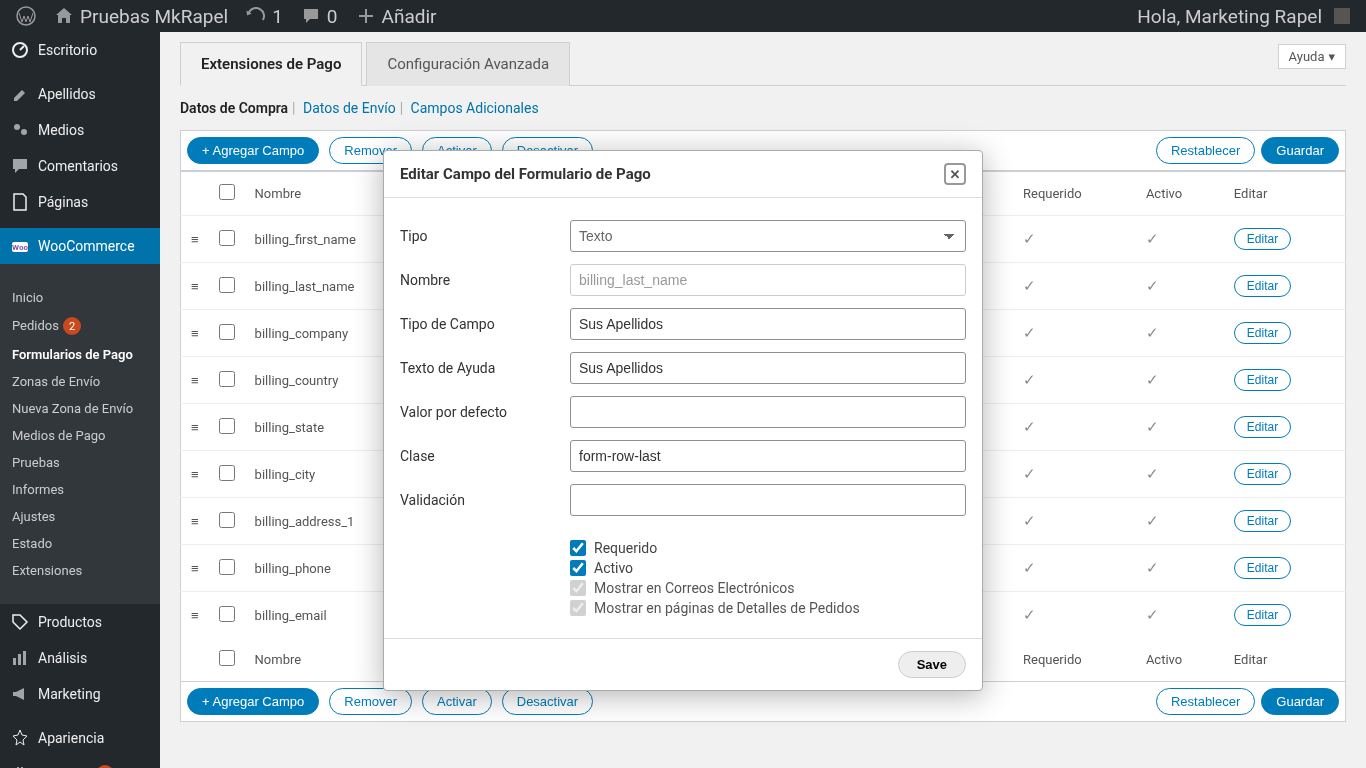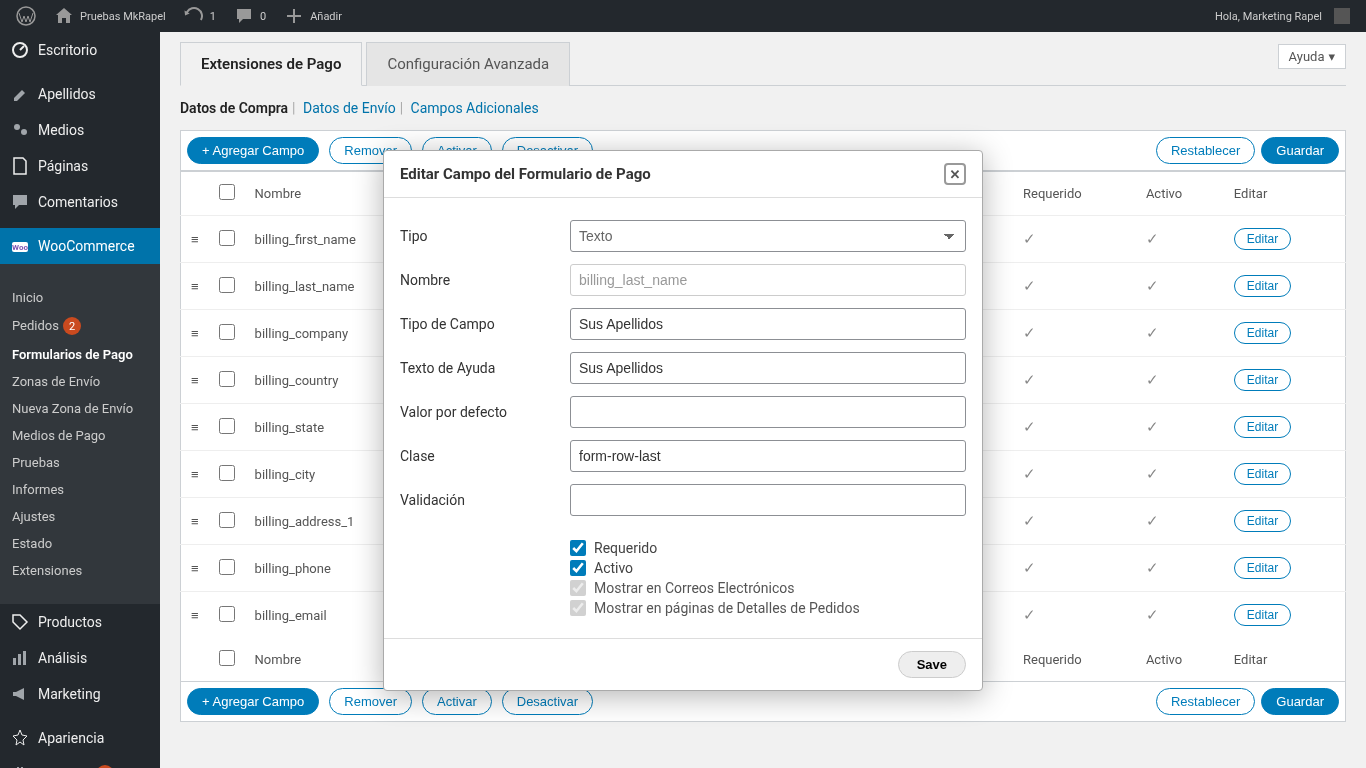--- a/index.html
+++ b/index.html
@@ -1,17 +1,17 @@
 <!DOCTYPE html>
 <html><head>
 <meta charset="utf-8">
 <style>
 *{box-sizing:border-box;margin:0;padding:0}
 body{font-family:-apple-system,BlinkMacSystemFont,"Segoe UI",Roboto,sans-serif;font-size:13px;color:#444;background:#f1f1f1;overflow:hidden}
-.adminbar{height:32px;background:#23282d;color:#ccc;display:flex;align-items:center;padding:0 8px;font-size:11px;justify-content:space-between}
+.adminbar{height:32px;background:#23282d;color:#ccc;display:flex;align-items:center;padding:0 8px;font-size:19px;justify-content:space-between}
 .adminbar-left,.adminbar-right{display:flex;align-items:center;gap:2px}
 .adminbar-item{display:flex;align-items:center;gap:6px;padding:0 8px;height:32px;cursor:pointer;color:#ccc}
 .adminbar svg{fill:#999;width:20px;height:20px}
 .avatar{width:16px;height:16px;background:#555;margin-left:6px}
 .main{display:flex;height:calc(100vh - 32px)}
 .sidebar{width:160px;background:#23282d;color:#eee;flex-shrink:0;overflow-y:auto}
 .menu-item{display:flex;align-items:center;gap:8px;padding:8px 10px;cursor:pointer;color:#eee;font-size:14px}
 .menu-item.active{background:#0073aa;color:#fff;position:relative}
 .menu-item.active::after{content:"";position:absolute;right:-8px;top:50%;transform:translateY(-50%);border:8px solid transparent;border-right-color:#f1f1f1}
 .menu-item svg{width:20px;height:20px;fill:#a0a5aa}
@@ -124,29 +124,29 @@
       </div>
     <div class="menu-item">
         <svg viewBox="0 0 20 20">
           <circle cx="7" cy="7" r="3"></circle>
           <circle cx="14" cy="12" r="3"></circle>
         </svg>
         <span>Medios</span>
       </div>
     <div class="menu-item">
         <svg viewBox="0 0 20 20">
+          <path d="M3 3h14v10H9l-4 4v-4H3z"></path>
+        </svg>
+        <span>Comentarios</span>
+      </div>
+    <div class="menu-item">
+        <svg viewBox="0 0 20 20">
           <path d="M4 2h9l3 3v13H4z" fill="none" stroke="currentColor" stroke-width="1.5"></path>
         </svg>
         <span>Páginas</span>
-      </div>
-    <div class="menu-item">
-        <svg viewBox="0 0 20 20">
-          <path d="M3 3h14v10H9l-4 4v-4H3z"></path>
-        </svg>
-        <span>Comentarios</span>
       </div>
     <div style="height:8px"></div>
     <div class="menu-item active">
         <svg viewBox="0 0 20 20">
           <rect x="2" y="6" width="16" height="10" rx="2" fill="#fff"></rect>
           <text x="10" y="14" font-size="8" text-anchor="middle" fill="#7f54b3" font-weight="bold">Woo</text>
         </svg>
         <span>WooCommerce</span>
       </div>
     <div class="submenu">

